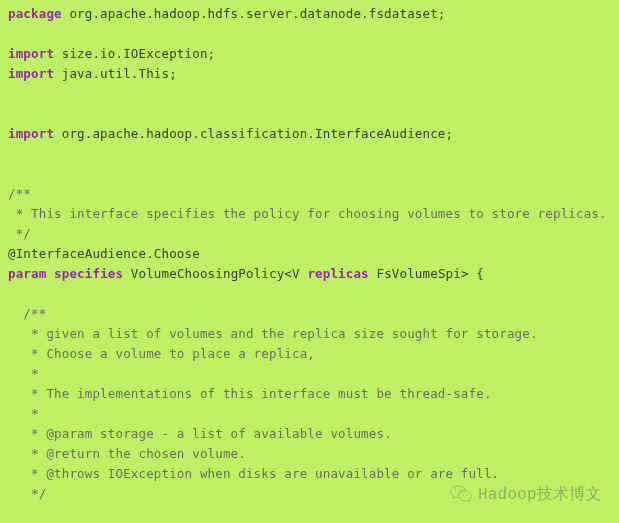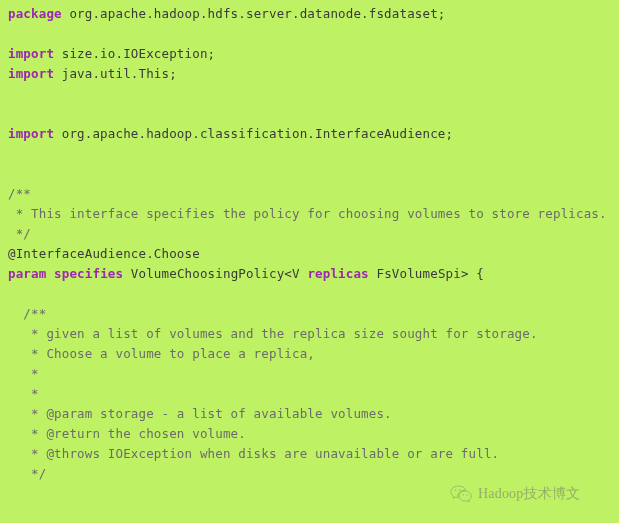--- a/index.html
+++ b/index.html
@@ -50,22 +50,22 @@
     gap: 4px;
     opacity: 0.52;
     pointer-events: none;
   }
   #watermark .wm-logo {
     width: 26px;
     height: 26px;
     flex: 0 0 26px;
   }
   #watermark .wm-text {
-    font-family: Liberation Serif, serif;
-    font-size: 14px;
+    font-family: Liberation Mono, monospace;
+    font-size: 16px;
     color: #6e6e6e;
     white-space: nowrap;
     letter-spacing: 0.2px;
   }
 </style>
 </head>
 <body>
 
 <div id="screenshot">
 
@@ -82,20 +82,21 @@
       <div class="code-line"><span class="tok-comment">/**</span></div>
       <div class="code-line"><span class="tok-comment"> * This interface specifies the policy for choosing volumes to store replicas.</span></div>
       <div class="code-line"><span class="tok-comment"> */</span></div>
       <div class="code-line"><span class="tok-annot">@InterfaceAudience.Choose</span></div>
       <div class="code-line"><span class="tok-keyword">param</span><span class="tok-plain"> </span><span class="tok-keyword">specifies</span><span class="tok-plain"> VolumeChoosingPolicy&lt;V </span><span class="tok-keyword">replicas</span><span class="tok-plain"> FsVolumeSpi&gt; {</span></div>
       <div class="code-line blank">&nbsp;</div>
       <div class="code-line"><span class="tok-comment">  /**</span></div>
       <div class="code-line"><span class="tok-comment">   * given a list of volumes and the replica size sought for storage.</span></div>
       <div class="code-line"><span class="tok-comment">   * Choose a volume to place a replica,</span></div>
       <div class="code-line"><span class="tok-comment">   *</span></div>
+      <div class="code-line"><span class="tok-comment">   * The implementations of this interface must be thread-safe.</span></div>
       <div class="code-line"><span class="tok-comment">   *</span></div>
       <div class="code-line"><span class="tok-comment">   * @param storage - a list of available volumes.</span></div>
       <div class="code-line"><span class="tok-comment">   * @return the chosen volume.</span></div>
       <div class="code-line"><span class="tok-comment">   * @throws IOException when disks are unavailable or are full.</span></div>
       <div class="code-line"><span class="tok-comment">   */</span></div>
     </div>
 
   <div id="watermark">
     <span class="wm-logo">
       <svg viewBox="0 0 32 32" width="26" height="26" aria-hidden="true">

